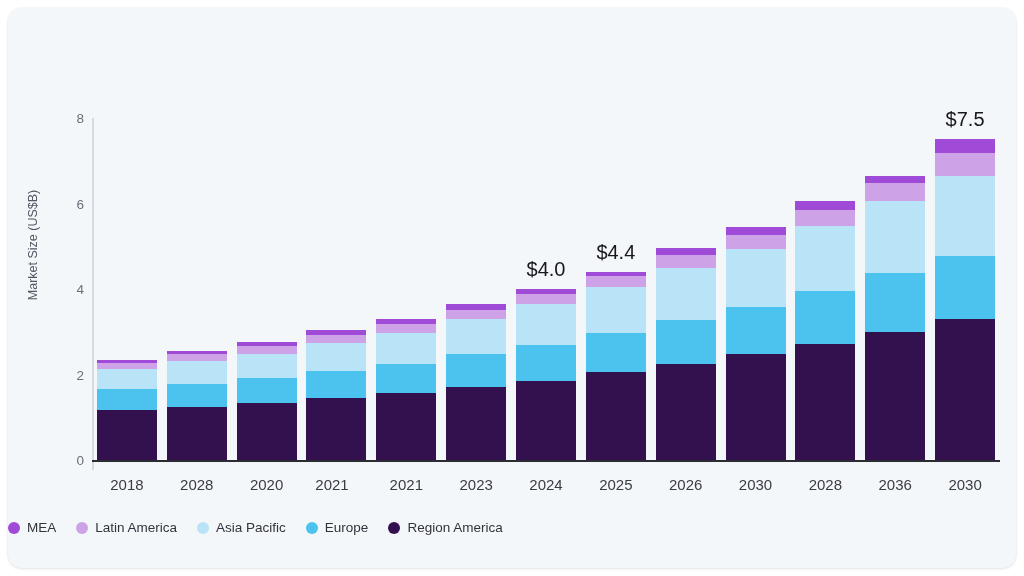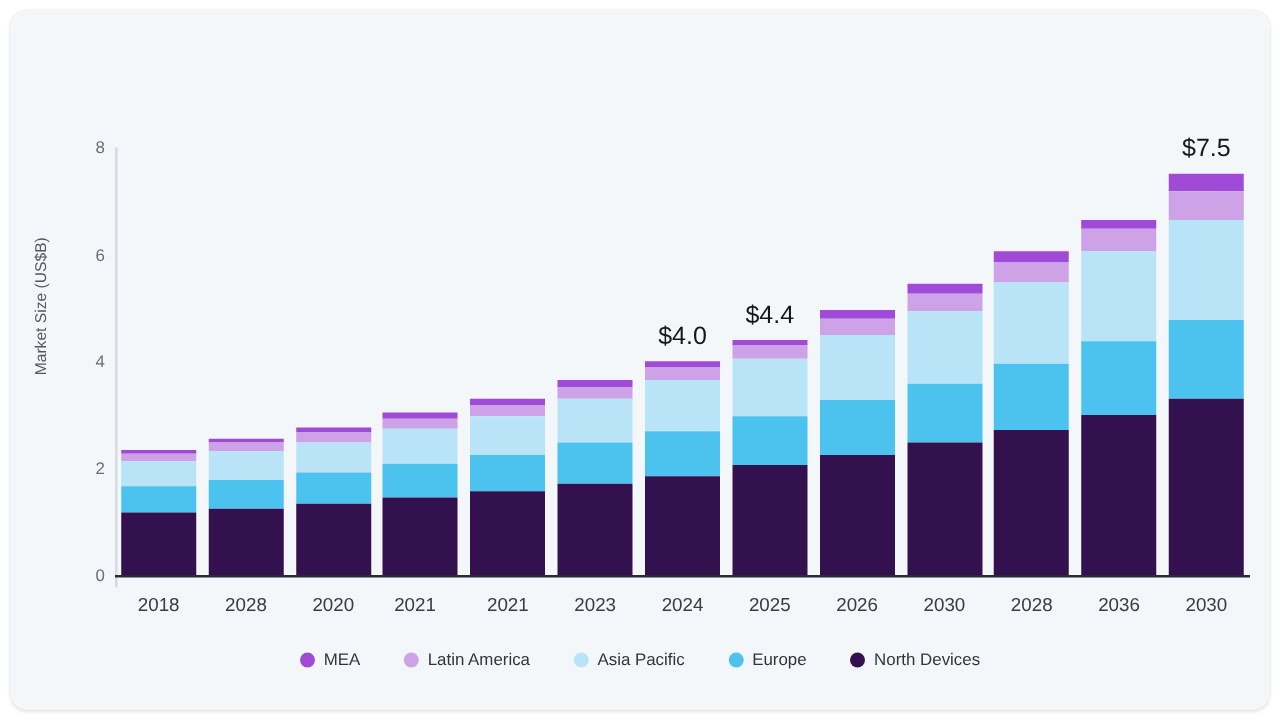--- a/index.html
+++ b/index.html
@@ -115,22 +115,22 @@
     text-align: center;
     font-size: 15px; color: #3b3b46;
     transform: translateX(-50%);
     white-space: nowrap;
   }
 
   
   .legend {
     position: absolute; left: 0; top: 512px;
     width: 1008px;
-    display: flex; justify-content: center; align-items: center;
-    gap: 35px;
+    display: flex; align-items: center;
+    gap: 20px;
   }
   .leg-item { display: flex; align-items: center; gap: 7px; }
   .leg-dot { width: 12px; height: 12px; border-radius: 50%; flex: none; }
   .leg-txt { font-size: 13.5px; color: #33333d; white-space: nowrap; }
 </style>
 </head>
 <body>
 
 <div id="root">
   <div class="card">
@@ -273,18 +273,18 @@
         <div class="leg-item">
           <span class="leg-dot" style="background: rgb(185, 228, 247);"></span>
           <span class="leg-txt">Asia Pacific</span>
         </div>
         <div class="leg-item">
           <span class="leg-dot" style="background: rgb(76, 195, 239);"></span>
           <span class="leg-txt">Europe</span>
         </div>
         <div class="leg-item">
           <span class="leg-dot" style="background: rgb(51, 17, 79);"></span>
-          <span class="leg-txt">North Devices</span>
+          <span class="leg-txt">Region America</span>
         </div>
       </div>
 
   </div>
 </div>
 
 </body></html>

